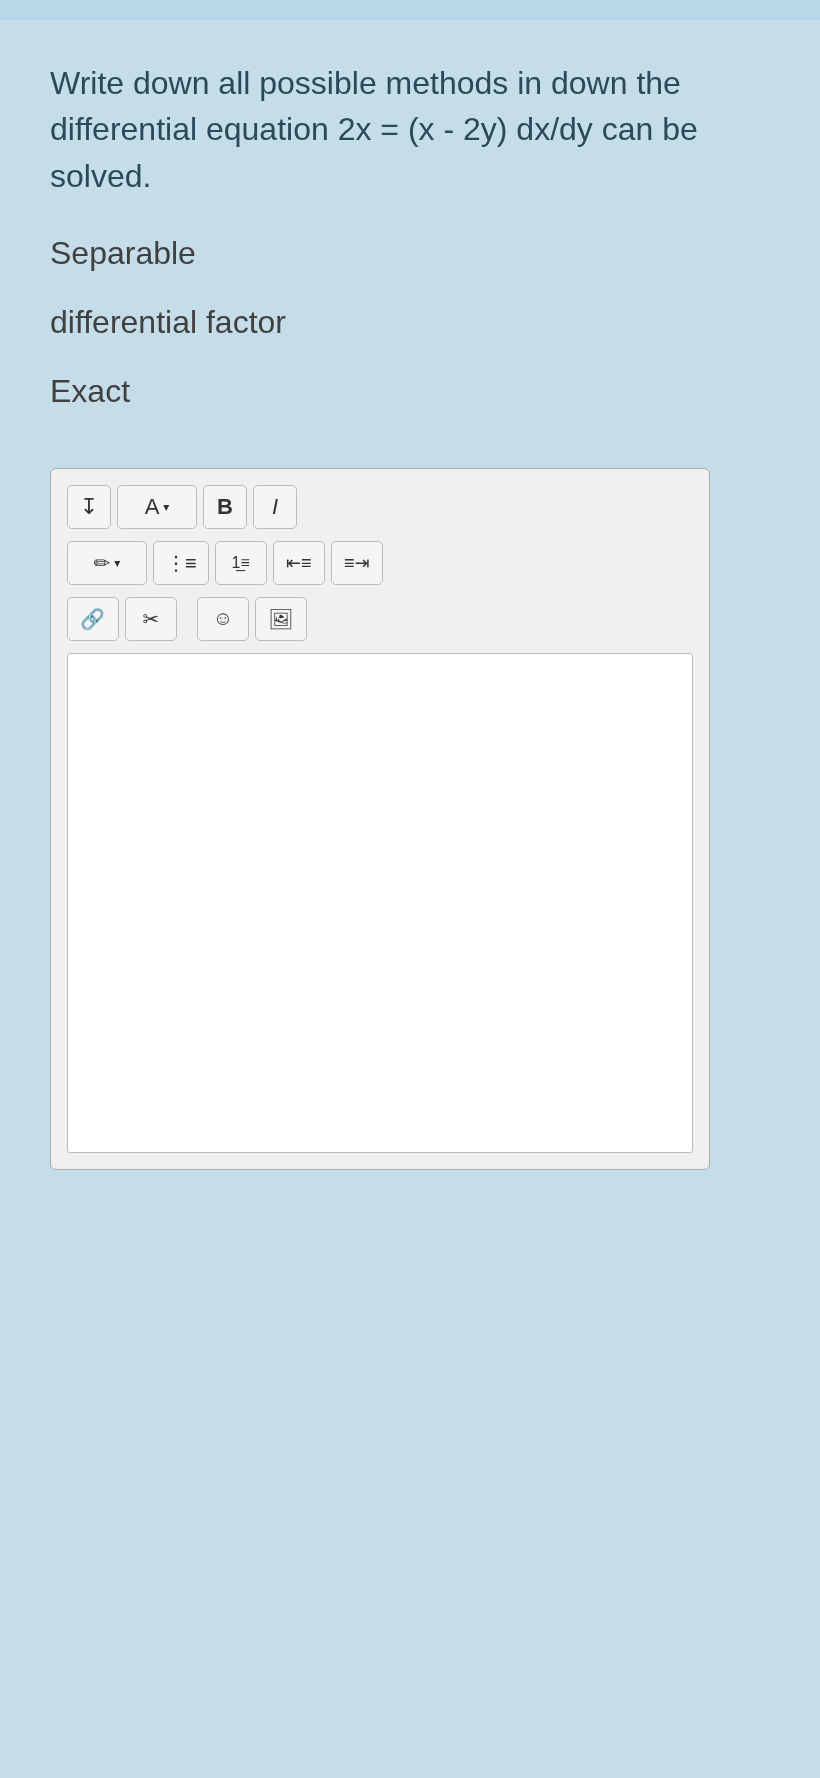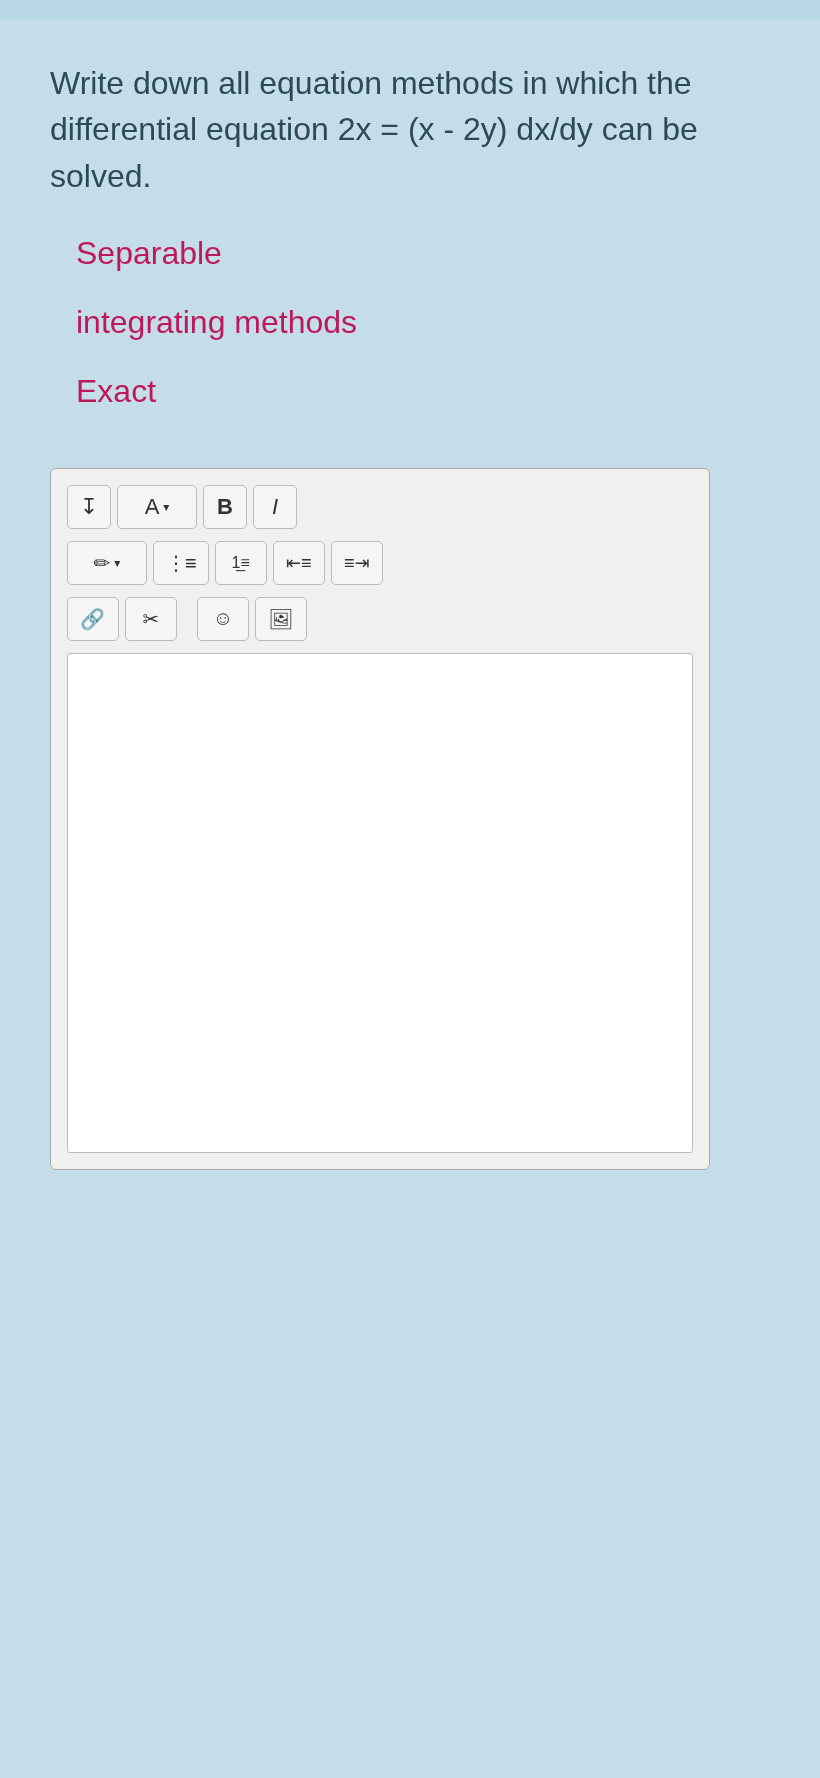--- a/index.html
+++ b/index.html
@@ -31,24 +31,23 @@
     .question-text {
       font-size: 32px;
       color: #2a4a5a;
       line-height: 1.45;
       margin-bottom: 32px;
       max-width: 680px;
     }
 
     .answer-item {
       font-size: 32px;
-      color: #be185d;
+      color: #404040;
       line-height: 1.4;
       margin-bottom: 24px;
-      margin-left: 26px;
     }
 
     .editor-container {
       width: 660px;
       background-color: #f0f0f0;
       border: 1.5px solid #aaaaaa;
       border-radius: 6px;
       margin-top: 30px;
       padding: 16px;
     }
@@ -145,24 +144,24 @@
       padding: 6px 12px;
       min-width: 52px;
       min-height: 44px;
     }
   </style>
 </head>
 <body>
 
 <div class="page-container">
 
-  <p class="question-text">Write down all equation methods in which the differential equation 2x = (x - 2y) dx/dy  can be solved.</p>
+  <p class="question-text">Write down all possible methods in down the differential equation 2x = (x - 2y) dx/dy  can be solved.</p>
 
   <div class="answer-item">Separable</div>
-  <div class="answer-item">integrating methods</div>
+  <div class="answer-item">differential factor</div>
   <div class="answer-item">Exact</div>
 
   <div class="editor-container">
 
     <div class="toolbar-row">
       <button class="toolbar-btn" title="Insert">
         <span style="font-size:22px;">↧</span>
       </button>
 
       <button class="toolbar-btn wide" title="Font">

